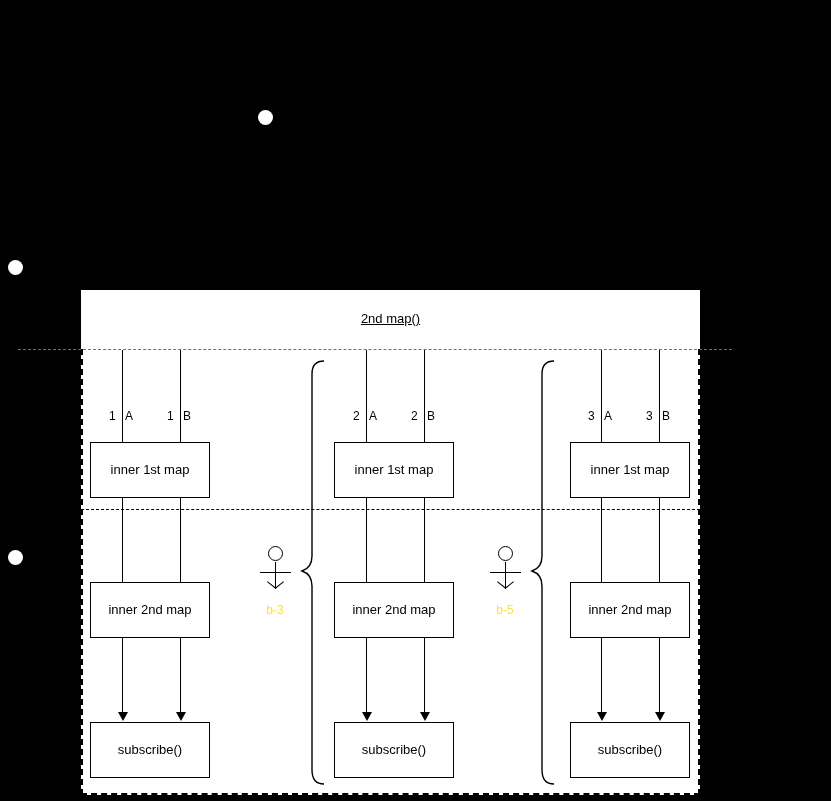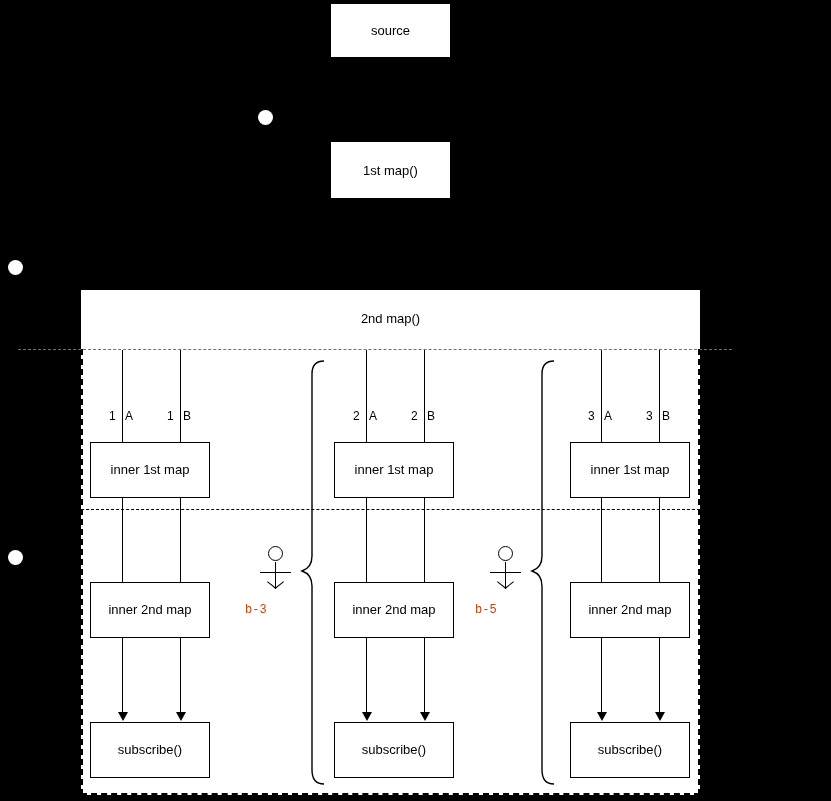--- a/index.html
+++ b/index.html
@@ -57,20 +57,21 @@
     border-bottom:2px dashed #000;
     pointer-events:none;
   }
   #panel-title{
     position:absolute;
     left:81px;top:311px;
     width:619px;
     text-align:center;
     font-size:13px;
     color:#000;
+    text-decoration:underline;
   }
   .red-dash{
     position:absolute;
     height:0;
     border-top:1px dashed #d6453c;
   }
   .black-dash{
     position:absolute;
     height:0;
     border-top:1px dashed #000;
@@ -112,37 +113,31 @@
   .actor .leg-l{
     position:absolute;left:6px;top:42px;width:11px;height:1px;background:#000;
     transform-origin:right center;transform:rotate(38deg);
   }
   .actor .leg-r{
     position:absolute;left:16px;top:42px;width:11px;height:1px;background:#000;
     transform-origin:left center;transform:rotate(-38deg);
   }
   .actor .name{
     position:absolute;left:-14px;top:57px;width:60px;
-    font-size:12px;color:#c2410c;white-space:nowrap;font-family:Liberation Mono, monospace;
+    text-align:center;font-size:12px;color:#fde047;white-space:nowrap;
   }
   .brace{position:absolute;}
   .brace svg{display:block;}
 </style>
 </head>
 <body>
 
 <div id="stage">
 
-  <div class="plain-box" style="left:331px;top:4px;width:119px;height:53px;">
-    <span>source</span>
-  </div>
-
-  <div class="plain-box" style="left:331px;top:142px;width:119px;height:56px;">
-    <span>1st map()</span>
-  </div>
+
 
   <div class="dot" style="left:258px;top:110px;width:15px;height:15px;"></div>
   <div class="dot" style="left:8px;top:260px;width:15px;height:15px;"></div>
   <div class="dot" style="left:8px;top:550px;width:15px;height:15px;"></div>
 
   <div id="outer-panel"></div>
   <div id="panel-title">2nd map()</div>
 
   <div class="red-dash" style="left:18px;top:349px;width:714px;"></div>
 

